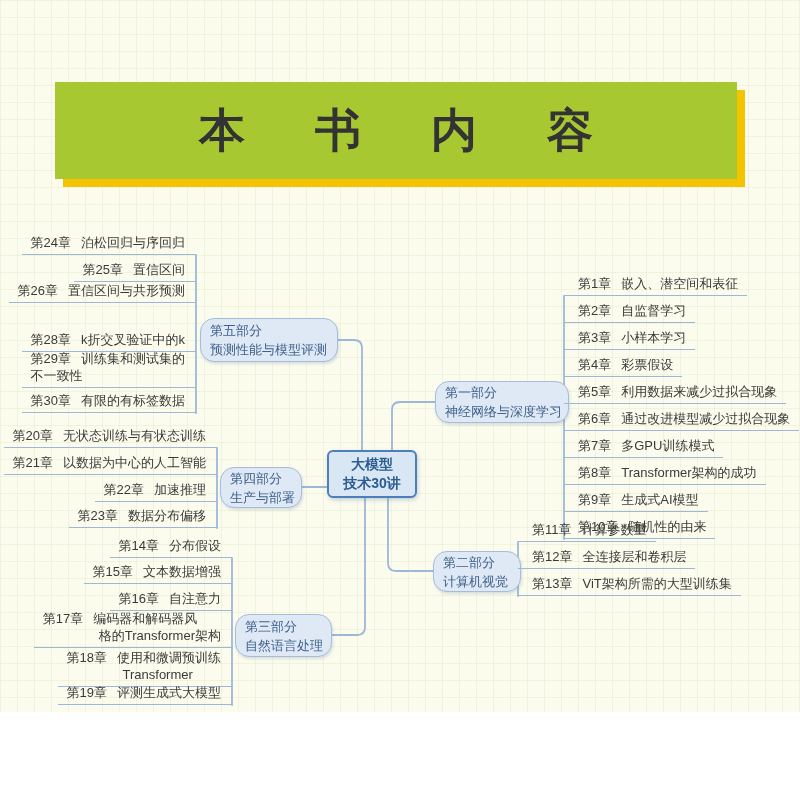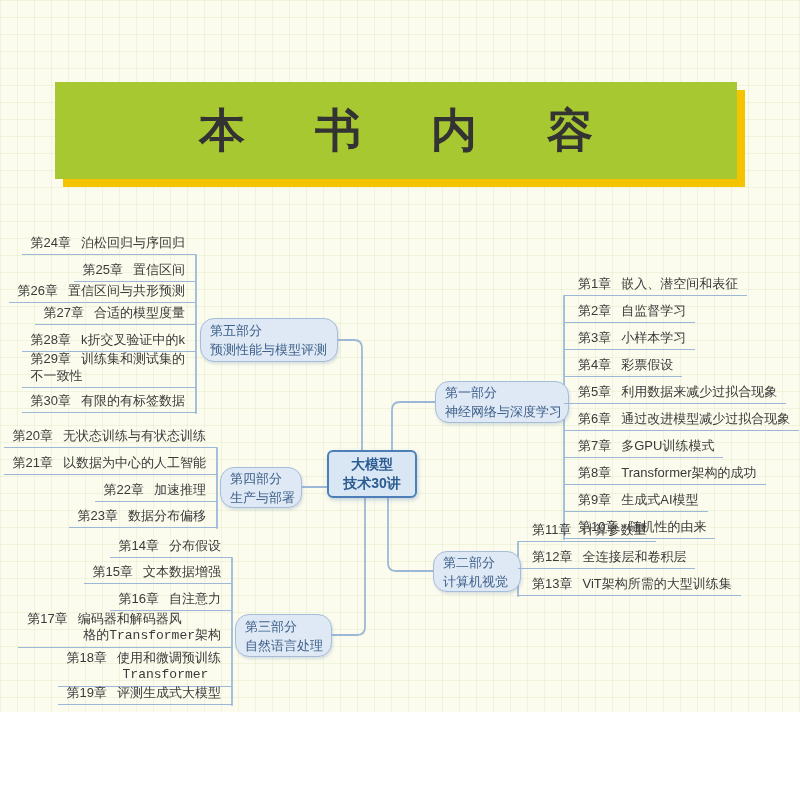--- a/index.html
+++ b/index.html
@@ -43,21 +43,21 @@
   }
   
   .chap{
     position:absolute;font-size:13px;color:#3a3a3a;line-height:17px;
     border-bottom:1.5px solid #9db8d6;padding:0 9px 3px 9px;white-space:nowrap;
   }
   .chap.r{padding-left:14px;}
   .chap.l{padding-right:11px;}
   .num{margin-right:10px;}
   .line2{margin-left:0;}
-  .line2.hang{margin-left:56px;font-family:Liberation Mono, monospace;}
+  .line2.hang{margin-left:56px;}
 </style>
 </head>
 <body>
 
 <div class="canvas">
 
   <div class="banner">
     <div class="title">本　书　内　容</div>
   </div>
 
@@ -177,23 +177,20 @@
 
   <div class="chap l" style="right:604px;top:234px">
     <span class="num">第24章</span><span>泊松回归与序回归</span>
   </div>
   <div class="chap l" style="right:604px;top:261px">
     <span class="num">第25章</span><span>置信区间</span>
   </div>
   <div class="chap l" style="right:604px;top:282px">
     <span class="num">第26章</span><span>置信区间与共形预测</span>
   </div>
-  <div class="chap l" style="right:604px;top:304px">
-    <span class="num">第27章</span><span>合适的模型度量</span>
-  </div>
   <div class="chap l" style="right:604px;top:331px">
     <span class="num">第28章</span><span>k折交叉验证中的k</span>
   </div>
   <div class="chap l" style="right:604px;top:350px">
     <div><span class="num">第29章</span><span>训练集和测试集的</span></div>
     <div class="line2">不一致性</div>
   </div>
   <div class="chap l" style="right:604px;top:392px">
     <span class="num">第30章</span><span>有限的有标签数据</span>
   </div>

